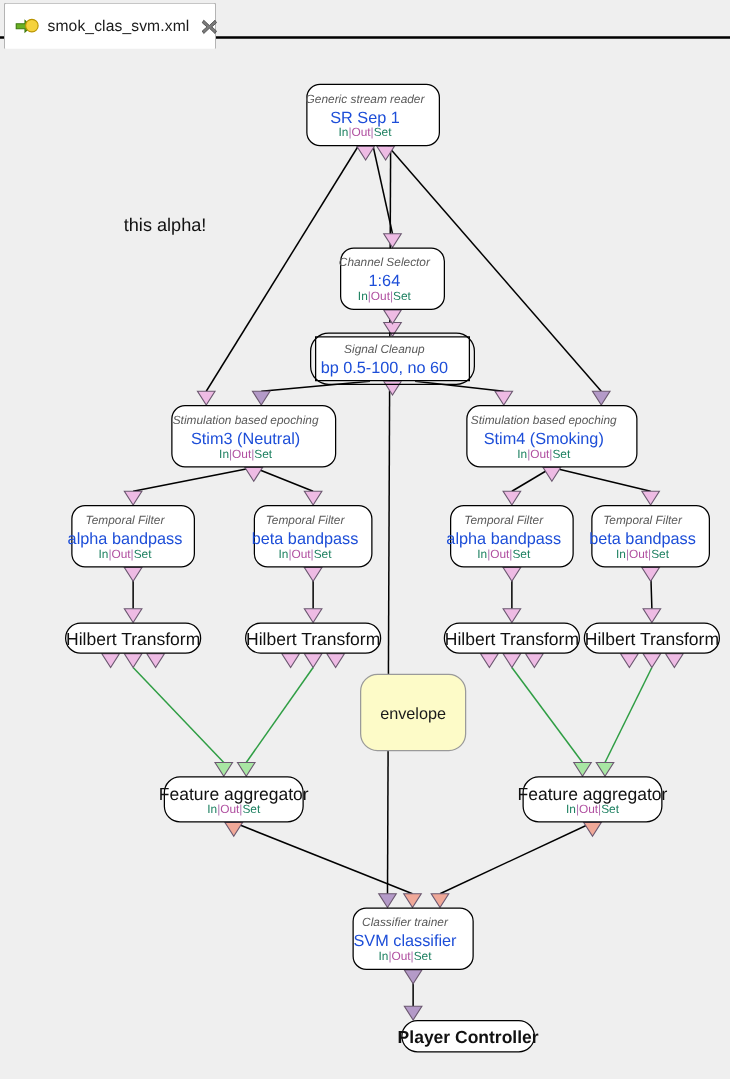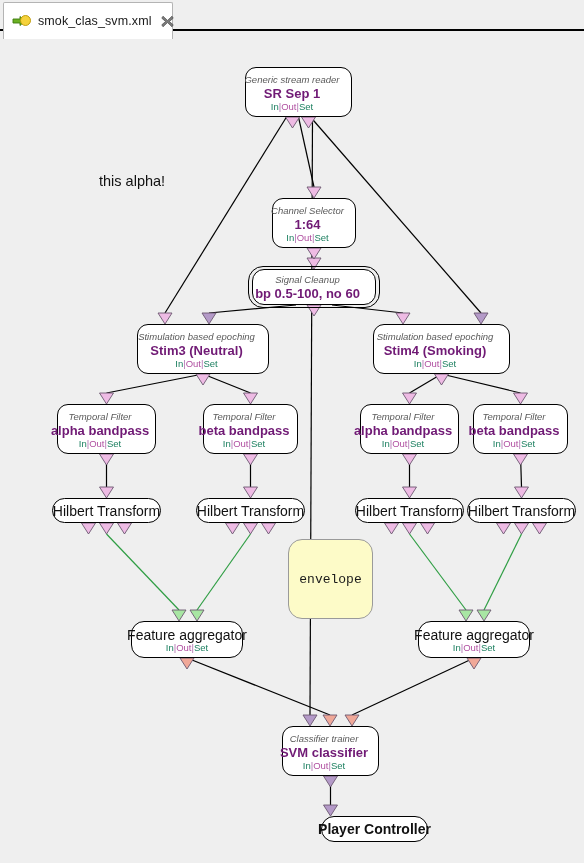--- a/index.html
+++ b/index.html
@@ -60,23 +60,23 @@
     cursor: default;
   }
   .node .ntitle {
     font-style: italic;
     font-size: 9.5px;
     color: #5a5a5a;
     line-height: 12px;
     white-space: nowrap;
   }
   .node .nname {
-    font-weight: bold;
+    font-weight: normal;
     font-size: 13px;
-    color: #701a75;
+    color: #1d4ed8;
     line-height: 16px;
     white-space: nowrap;
   }
   .node .nports {
     font-size: 9.5px;
     line-height: 11px;
     white-space: nowrap;
     margin-top: -1px;
   }
   .nports .p-in  { color: #1b7f5f; }
@@ -86,21 +86,21 @@
 
   
   .node.plain {
     border-radius: 13px;
     padding: 3px 11px;
   }
   .node.plain .nname { font-weight: normal; font-size: 14px; color: #111; }
   .node.plain.bold .nname { font-weight: bold; }
 
   
-  .node.dbl { border-radius: 12px; }
+  .node.dbl { border-radius: 0; }
   .node.dbl::before {
     content: "";
     position: absolute;
     left: -5px; top: -4px; right: -5px; bottom: -4px;
     border: 1.6px solid #000;
     border-radius: 15px;
     pointer-events: none;
   }
 
   
@@ -208,21 +208,21 @@
       <polygon points="467,615 481,615 474,626" fill="#f0a898" stroke="#6b5870" stroke-width="0.9"></polygon>
       <polygon points="303,672 317,672 310,683" fill="#b49ac8" stroke="#6b5870" stroke-width="0.9"></polygon>
       <polygon points="323,672 337,672 330,683" fill="#f0a898" stroke="#6b5870" stroke-width="0.9"></polygon>
       <polygon points="345,672 359,672 352,683" fill="#f0a898" stroke="#6b5870" stroke-width="0.9"></polygon>
       <polygon points="323.5,733 337.5,733 330.5,744" fill="#b49ac8" stroke="#6b5870" stroke-width="0.9"></polygon>
       <polygon points="323.5,762 337.5,762 330.5,773" fill="#b49ac8" stroke="#6b5870" stroke-width="0.9"></polygon>
     </svg>
 
   <div id="freetext" style="left:99px; top:130px;">this alpha!</div>
 
-  <div id="note" style="left:288px; top:496px; width:85px; height:80px;font-family:Liberation Mono, monospace;">
+  <div id="note" style="left:288px; top:496px; width:85px; height:62px;">
     <span>envelope</span>
   </div>
 
   <div id="nodes">
       <div class="node" style="left: 245px; top: 24px; width: 107px; height: 50px;">
         <div class="ntitle">Generic stream reader</div>
         <div class="nname">SR Sep 1</div>
         <div class="nports"><span class="p-in">In</span><span class="p-sep">|</span><span class="p-out">Out</span><span class="p-sep">|</span><span class="p-set">Set</span></div>
       </div>
       <div class="node" style="left: 272px; top: 155px; width: 84px; height: 50px;">

